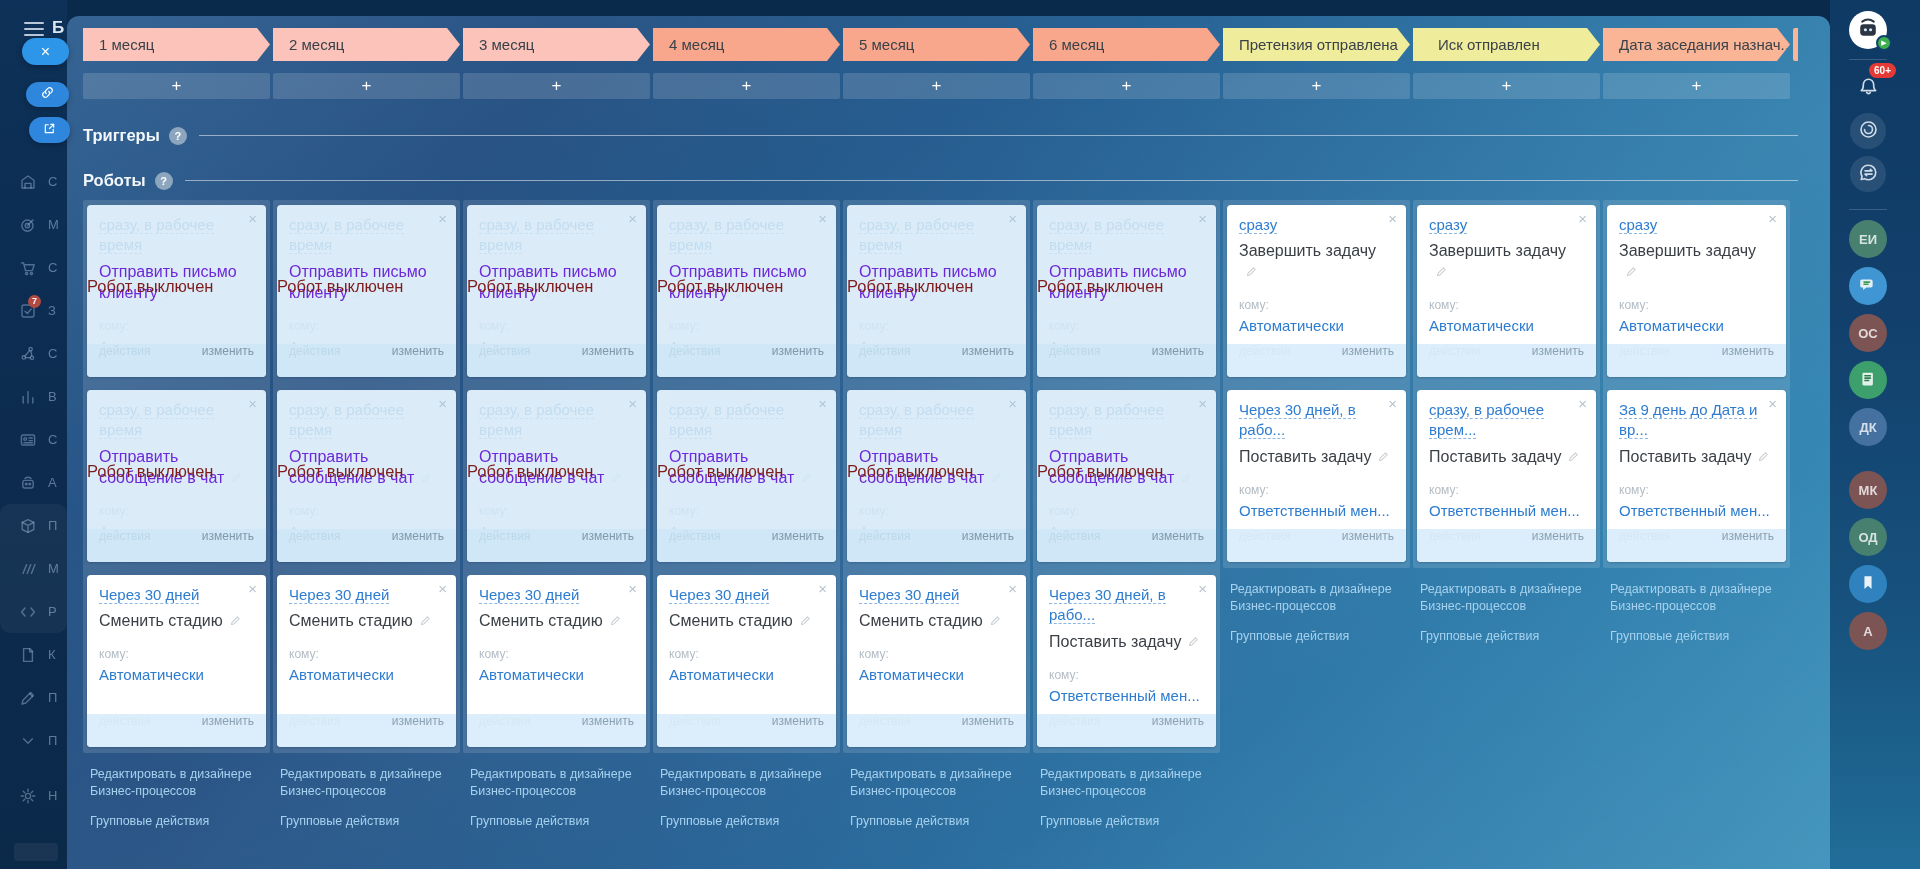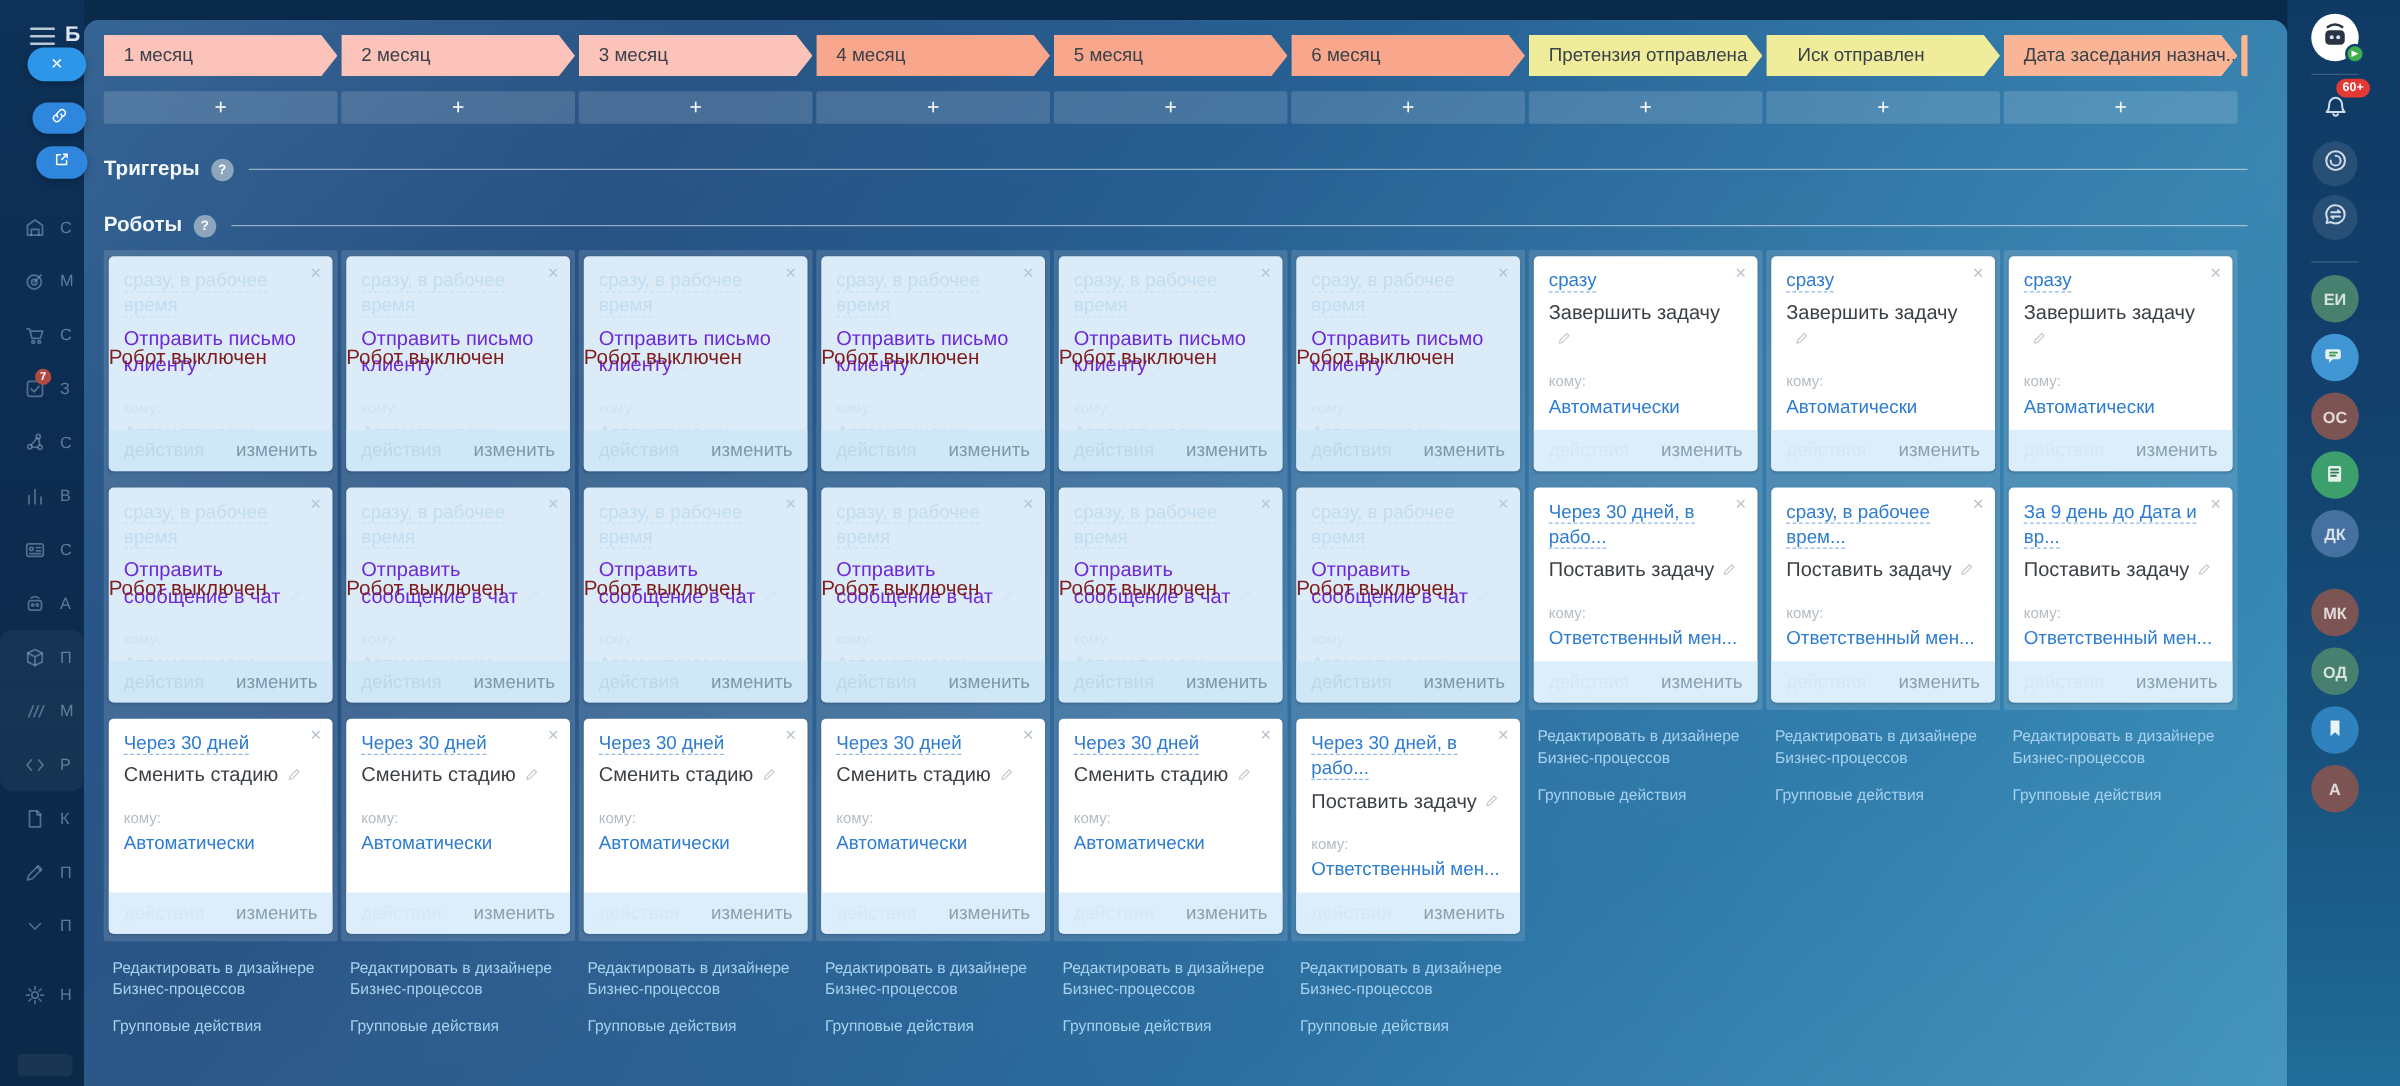--- a/index.html
+++ b/index.html
@@ -103,22 +103,22 @@
   .card.active { background:#ffffff; }
   .card.disabled { background:#dbecf8; }
   .card-top { padding:10px 12px 0; }
   .card-close { position:absolute; top:5px; right:9px; font-size:15px; color:#b6c3cf; cursor:default; }
   .card-when { display:inline; font-size:15px; color:#2e7cd0; border-bottom:1px dashed rgba(46,124,208,.55); line-height:1.35; }
   .card-action { margin-top:5px; font-size:16px; color:#3a3f45; line-height:1.32; }
   .card-action .pencil { display:inline-block; margin-left:6px; color:#c8cdd2; vertical-align:-1px; }
   .card-action .pencil svg { width:13px; height:13px; }
   .card-to { margin-top:15px; font-size:12px; color:#b3bcc4; }
   .card-assignee { margin-top:5px; font-size:15px; color:#2e7cd0; }
-  .card-footer { position:absolute; left:0; right:0; bottom:0; height:33px; display:flex; align-items:center;
-                 justify-content:space-between; padding:0 12px; font-size:15px; }
+  .card-footer { position:absolute; left:0; right:0; bottom:0; height:33px; display:flex; align-items:flex-start;
+                 justify-content:space-between; padding:0 12px; font-size:12px; }
   .card.active .card-footer { background:#dceefb; }
   .card.disabled .card-footer { background:#cfe7f6; }
   .card-actions-link { color:#d5e7f3; }
   .card.disabled .card-actions-link { color:#bdd8ea; }
   .card-edit-link { color:#8ba1b2; }
   .card.disabled .card-edit-link { color:#7f98ac; }
   .card.disabled .card-when { color:#c2dcf0; border-color:rgba(190,218,240,.6); }
   .card.disabled .card-action { color:#6d28d9; }
   .card.disabled .card-action .pencil { color:#d3e5f2; }
   .card.disabled .card-to { color:#cfe2f1; }

